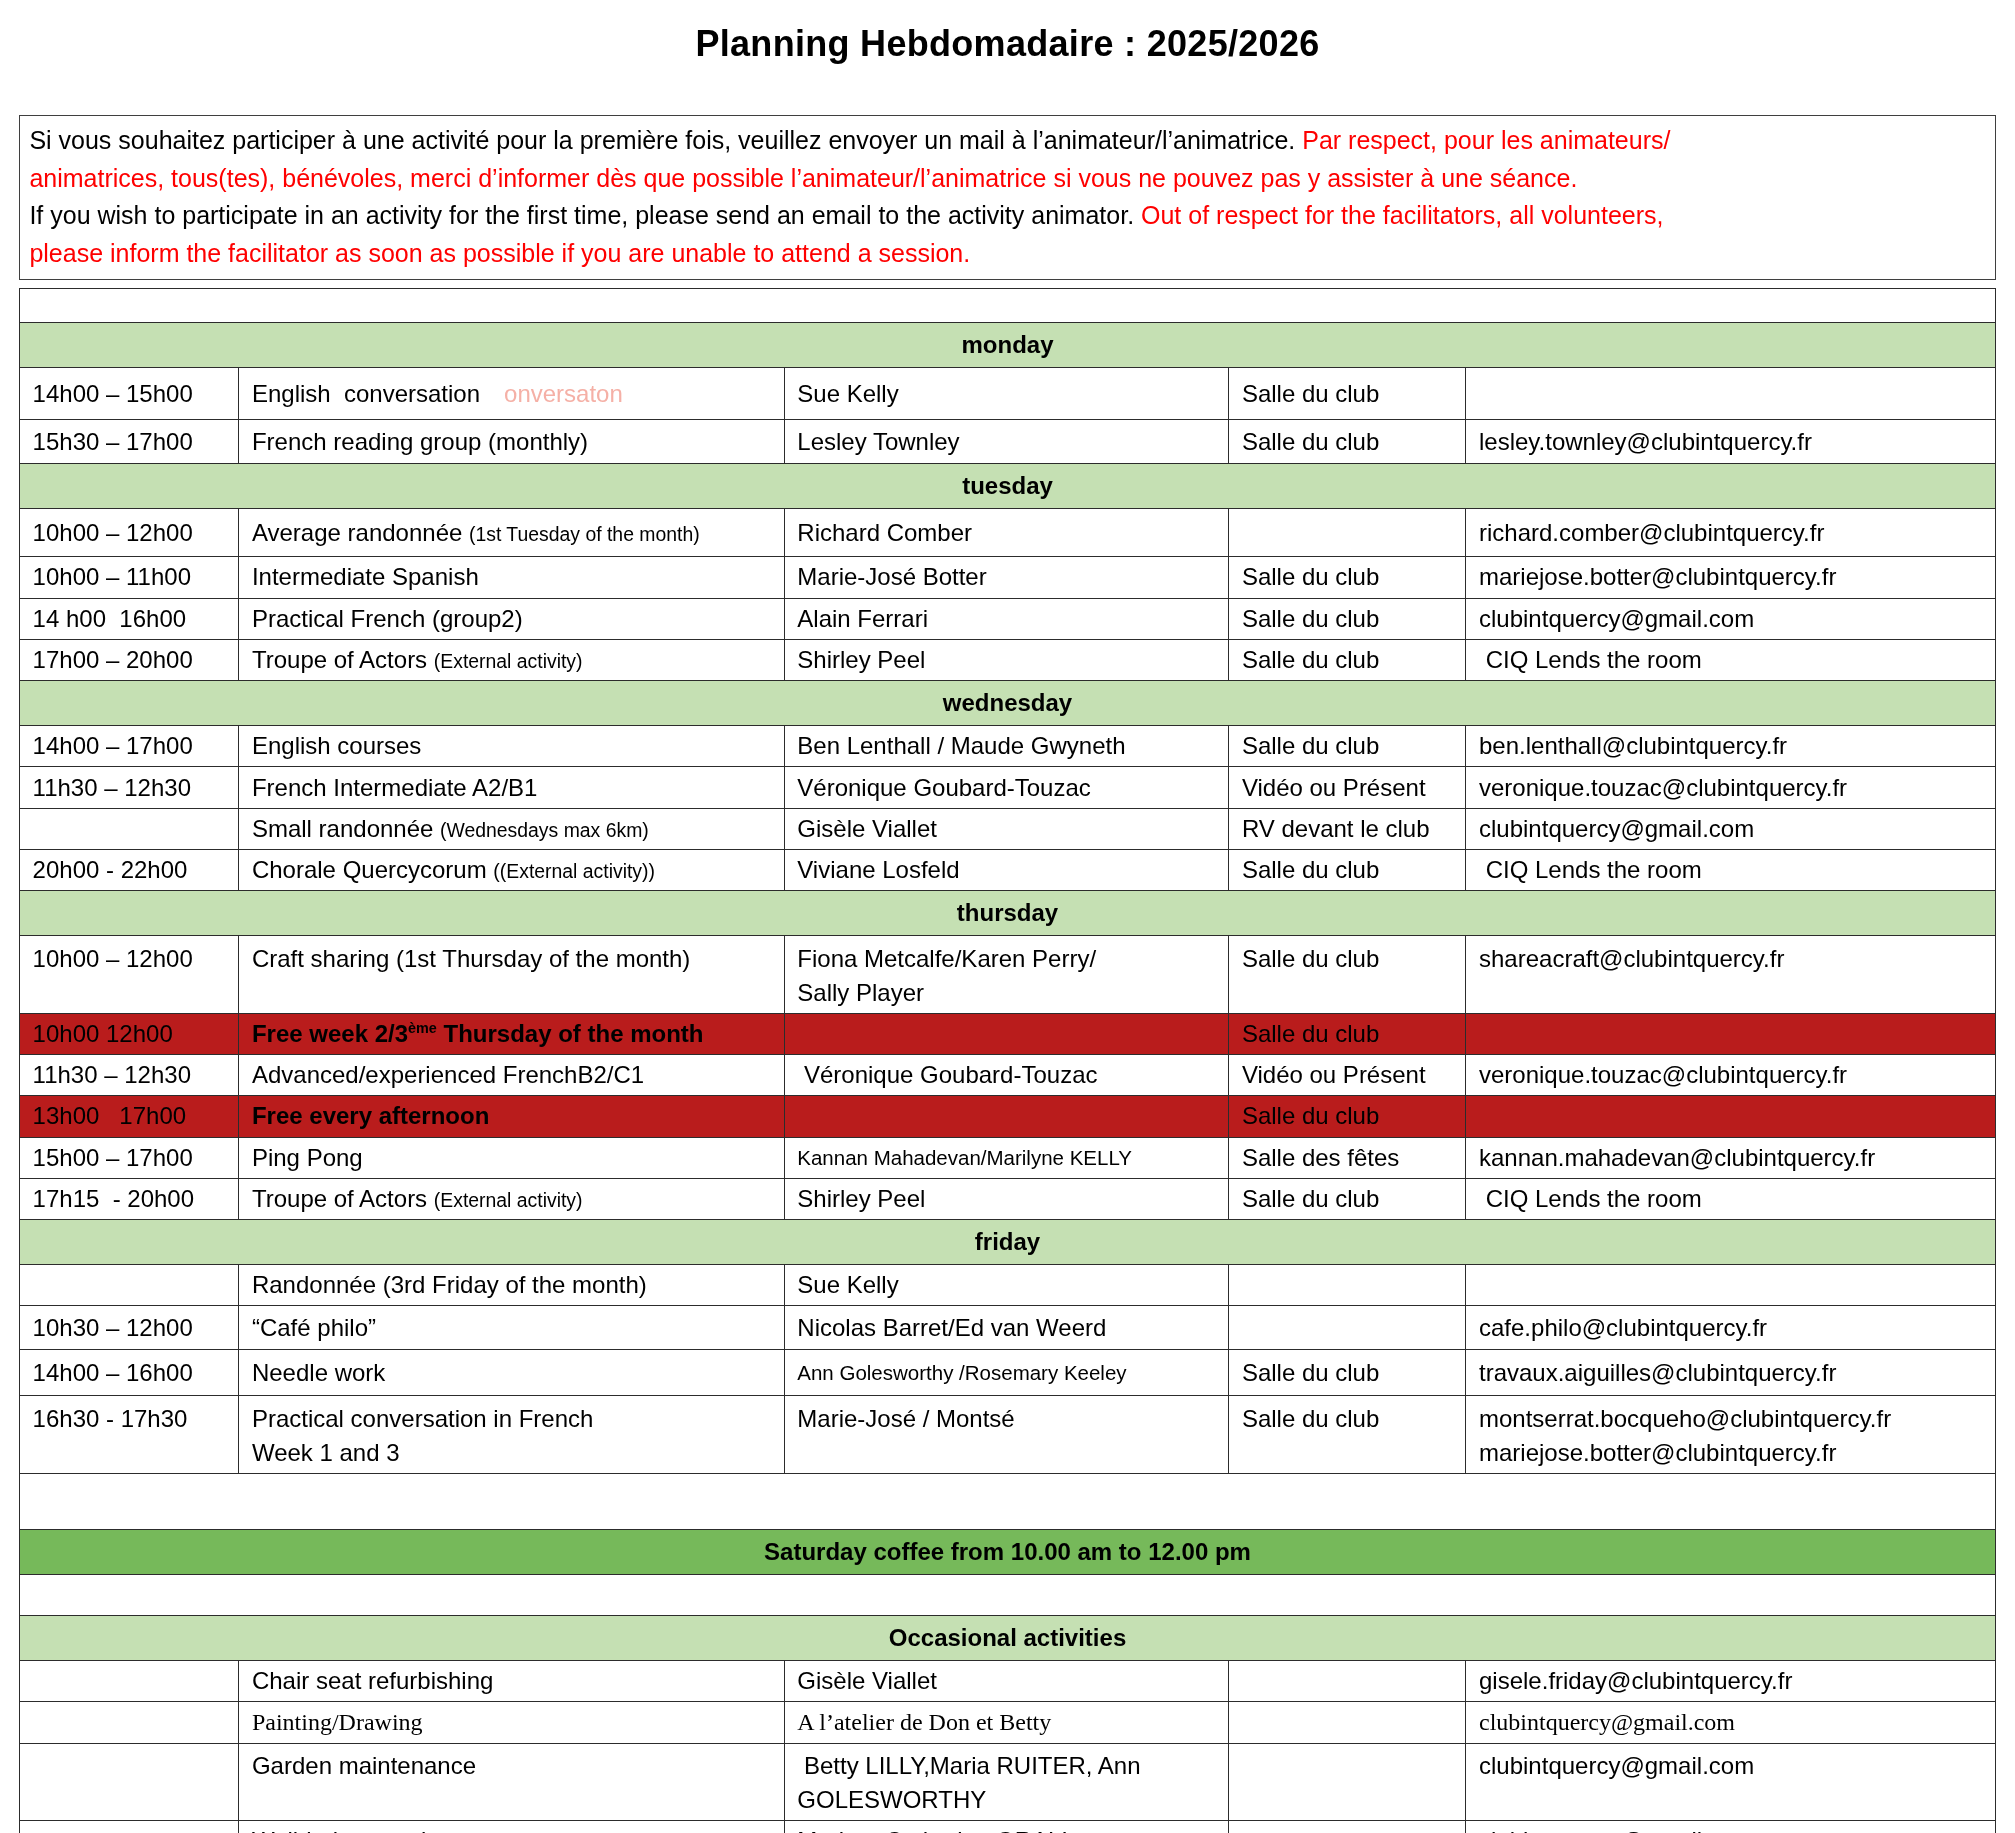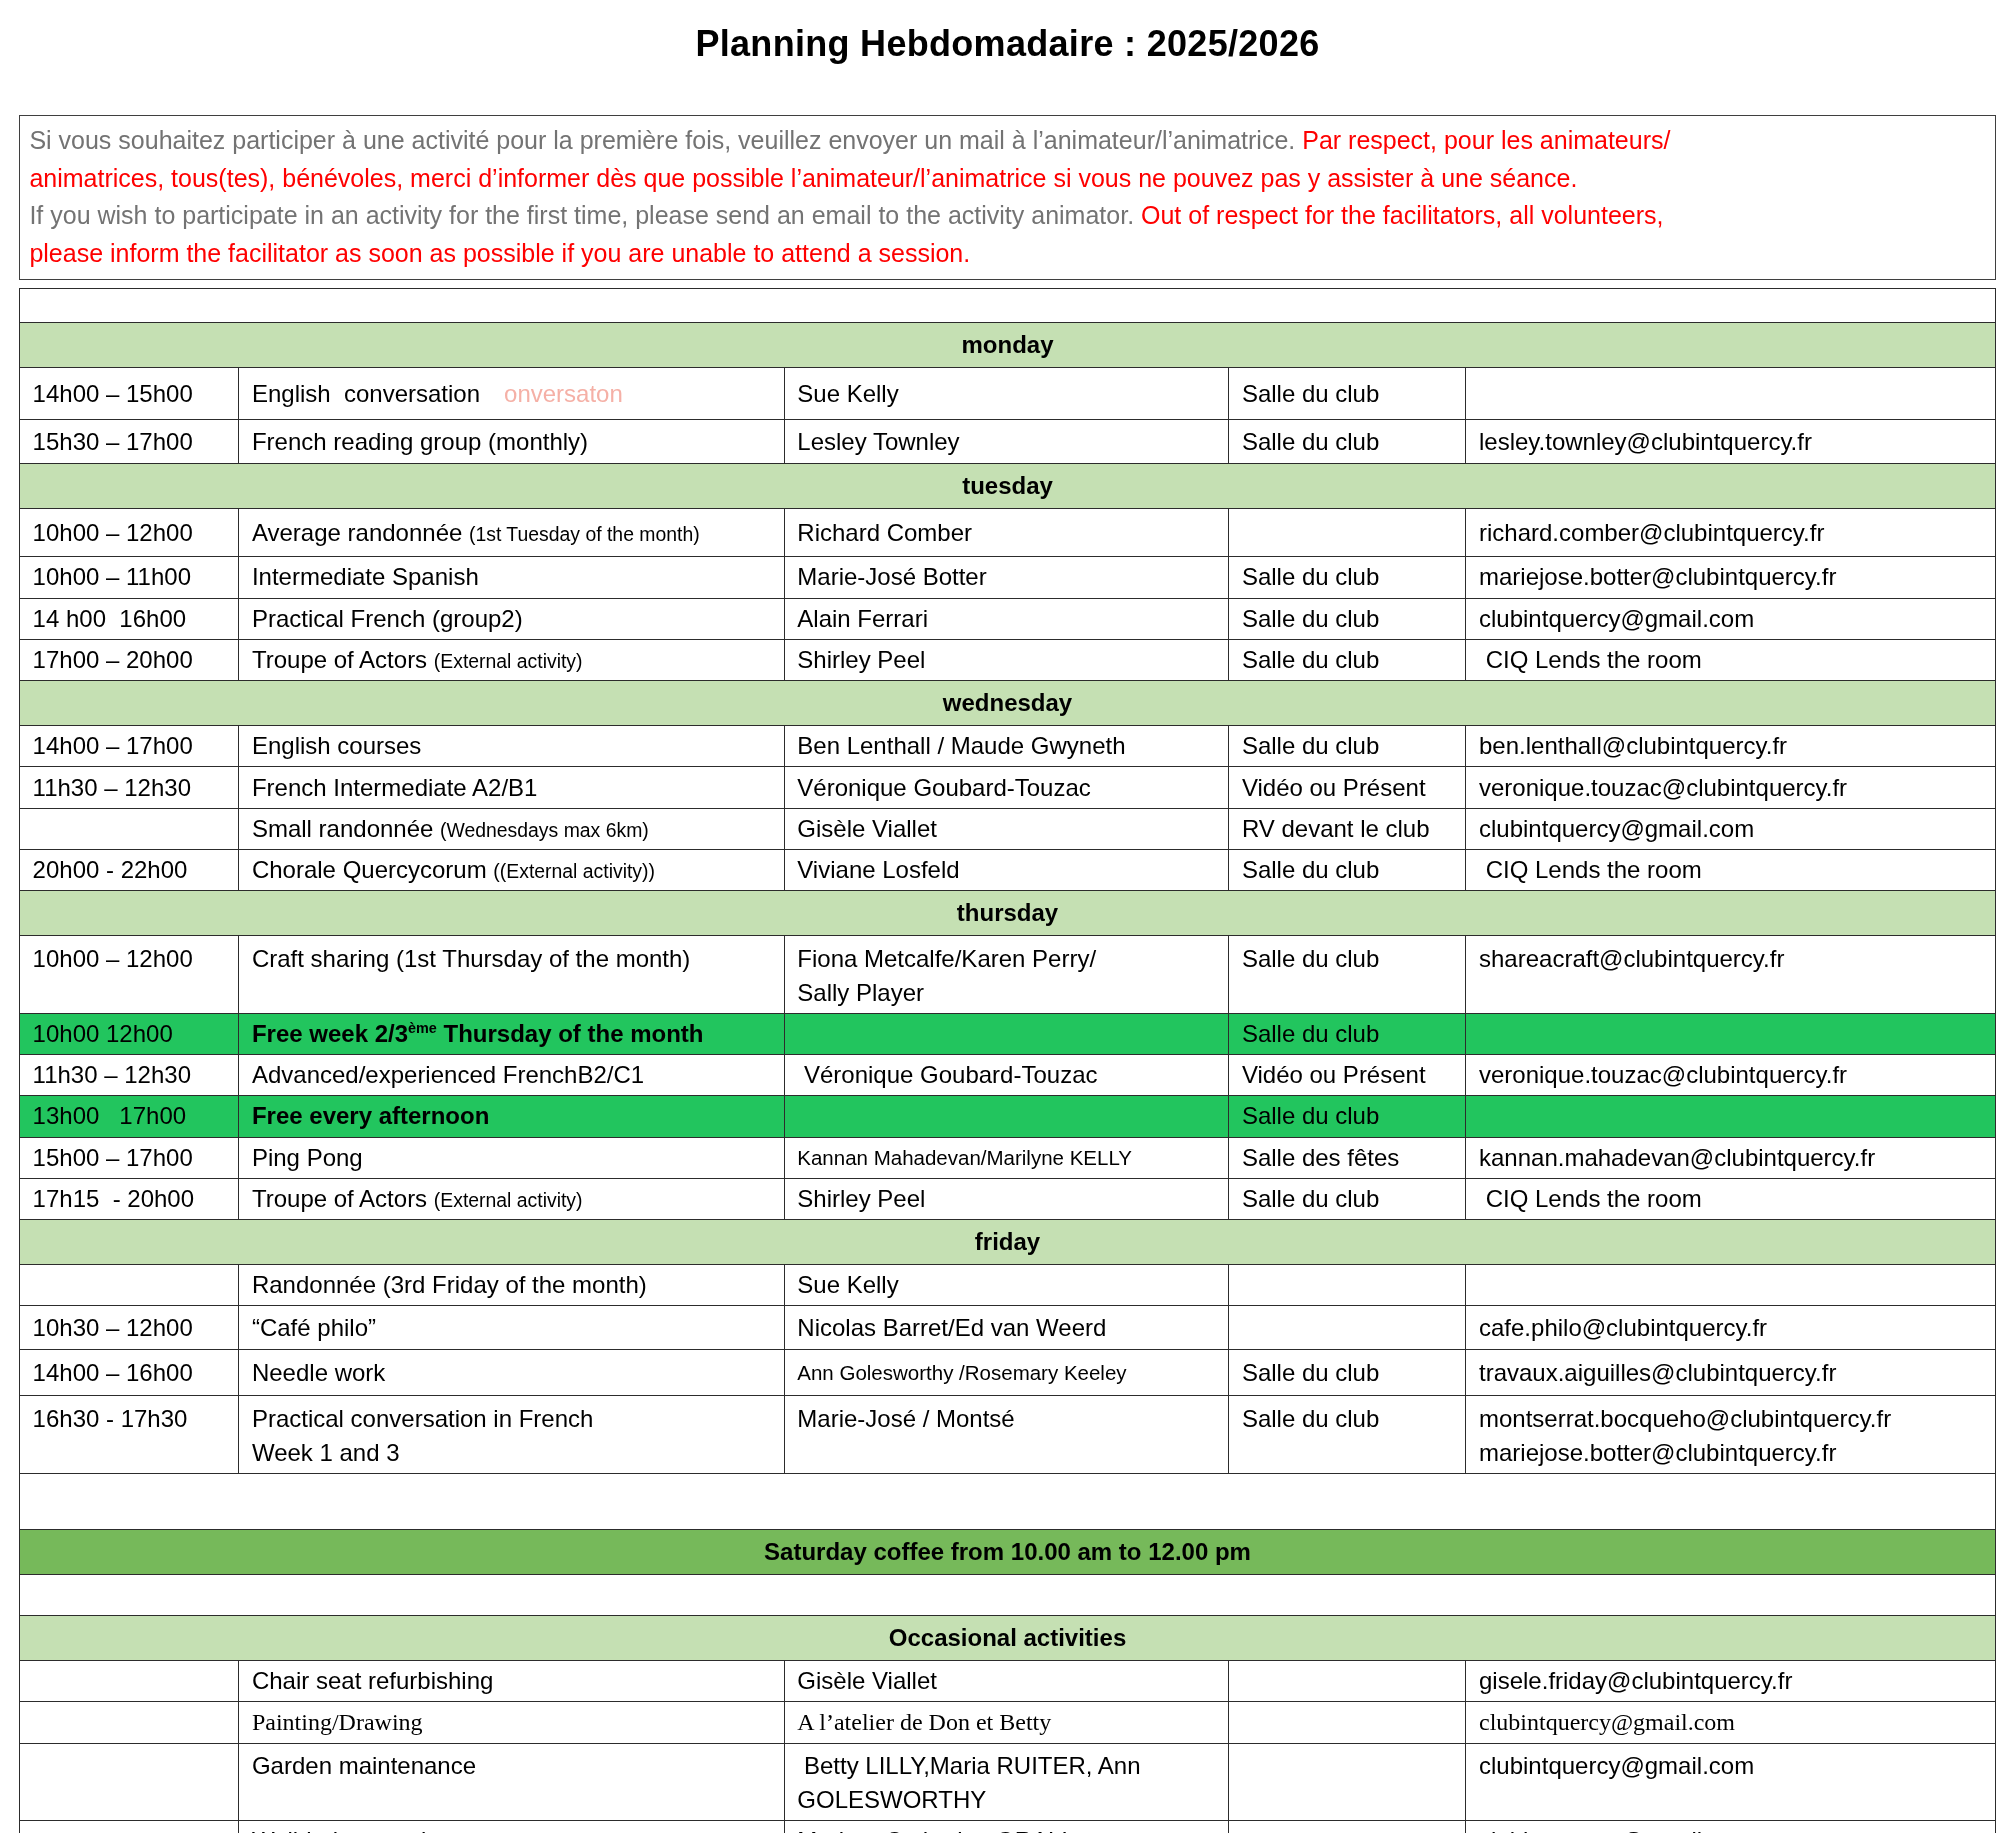--- a/index.html
+++ b/index.html
@@ -18,21 +18,21 @@
     letter-spacing:0.3px;
   }
   .intro{
     margin-top:50px;
     border:1.6px solid #3f3f3f;
     padding:6.3px 9.4px;
     font-size:25px;
     line-height:1.5;
   }
   .intro .line{white-space:pre-wrap;}
-  .intro .blue{color:#737373;}
+  .intro .blue{color:#000000;}
   .intro .red{color:#fe0000;}
 
   table[data-name="schedule-table"]{
     width:100%;
     margin-top:8.4px;
     border-collapse:collapse;
     table-layout:fixed;
     border:1.6px solid #1f1f1f;
   }
   col.c-time{width:11.1%;}
@@ -52,21 +52,21 @@
   }
   tr.band td{
     background:#c5e0b3;
     text-align:center;
     font-weight:700;
     padding:5px 0;
     height:26px;
   }
   tr.band.dark td{background:#76b95a;}
   tr.spacer td{background:#ffffff;}
-  tr.highlight td{background:#22c55e;}
+  tr.highlight td{background:#b91c1c;}
   tr.vtop td{vertical-align:top;padding-top:5.2px;}
   td.bold{font-weight:700;}
   .note{font-size:19.4px;}
   .ghost{color:#f5b0a6;margin-left:24px;}
   td.small{font-size:20.5px;}
   sup{font-size:60%;line-height:0;}
 </style>
 </head>
 <body>
 

